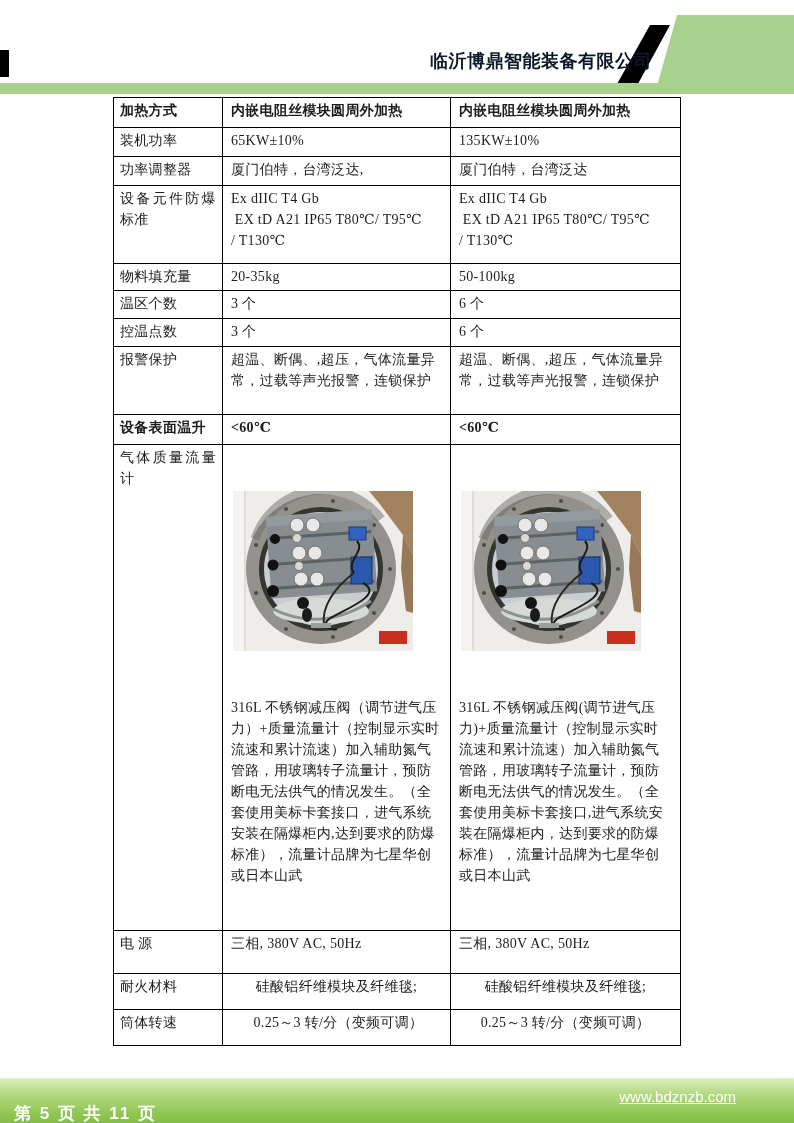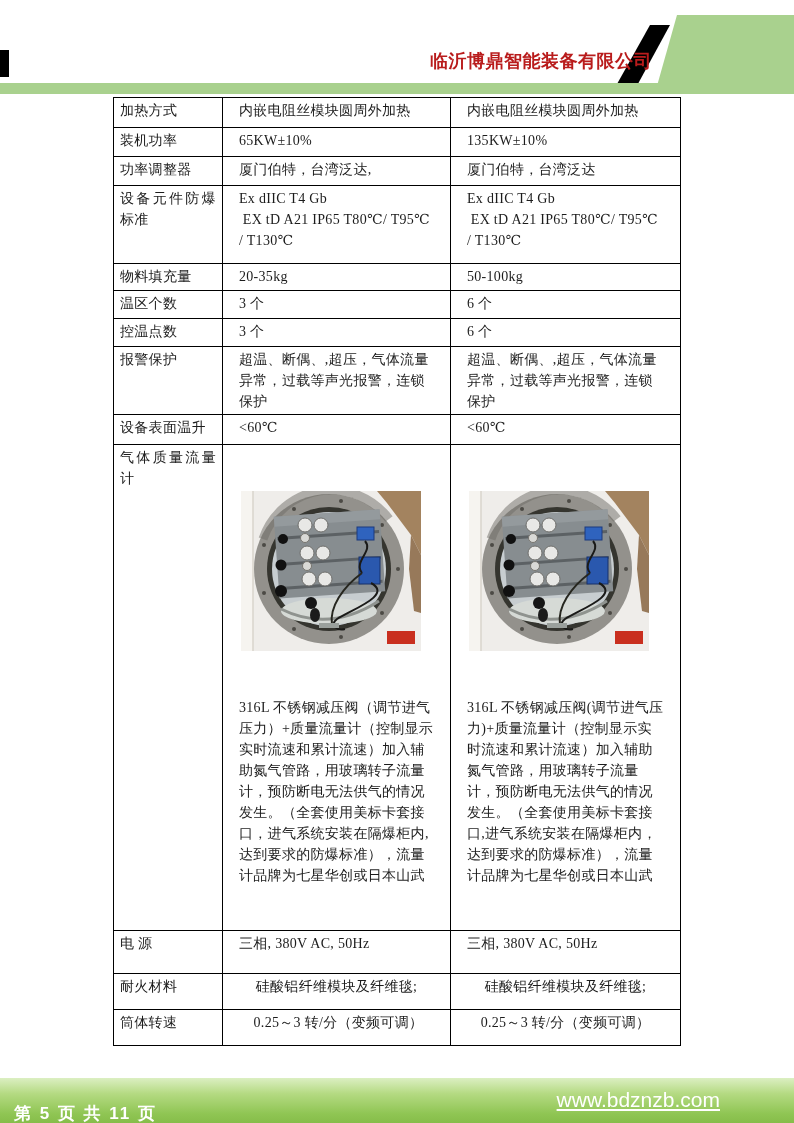--- a/index.html
+++ b/index.html
@@ -9,40 +9,40 @@
   }
   
   .hdr-black-tab{position:absolute;left:0;top:50px;width:9px;height:27px;background:#000;}
   .hdr-band{position:absolute;left:0;top:83px;width:794px;height:11px;background:#a9d18e;}
   .hdr-parallelogram{position:absolute;left:640px;top:15px;width:154px;height:78px;background:#a9d18e;
     clip-path:polygon(37px 0,154px 0,154px 78px,15px 78px);}
   .hdr-slash{position:absolute;left:600px;top:25px;width:80px;height:68px;background:#000;
     clip-path:polygon(50px 0,70px 0,33px 68px,12px 68px);}
   .hdr-company{position:absolute;left:420px;top:49px;width:232px;text-align:right;
     font-family:"Liberation Sans","DejaVu Sans",sans-serif;font-weight:bold;font-size:18px;
-    color:#b91c1c;letter-spacing:.5px;white-space:nowrap;}
+    color:#0f172a;letter-spacing:.5px;white-space:nowrap;}
   
   .spec-table{position:absolute;left:113px;top:97px;width:567px;border-collapse:collapse;
     table-layout:fixed;font-size:14px;line-height:21px;}
   .spec-table td{border:1px solid #000;vertical-align:top;padding:2px 6px;
     white-space:pre-wrap;letter-spacing:.3px;overflow:hidden;}
   .spec-table td.lbl{text-align:justify;text-justify:inter-character;}
-  .spec-table td.val{padding:2px 16px;}
+  .spec-table td.val{padding:2px 8px;}
   col.c-label{width:109px;} col.c-v1{width:228px;} col.c-v2{width:230px;}
-  tr.rh25 td{height:25px;} tr.rh24 td{height:24px;} tr.rh73 td{height:73px;}
+  tr.rh25 td{height:25px;font-weight:bold;} tr.rh24 td{height:24px;} tr.rh73 td{height:73px;}
   tr.rh22 td{height:22px;} tr.rh23 td{height:23px;margin-left:13px;} tr.rh63 td{height:63px;}
   tr.rh376 td{height:376px;} tr.rh38 td{height:38px;} tr.rh46 td{height:46px;}
   tr.rh31 td{height:31px;text-align:center;}
   .photo{display:block;margin:2px 0 4px 2px;}
   
   .footer{position:absolute;left:0;top:1078px;width:794px;height:45px;
     background:linear-gradient(180deg,#dcefc2 0%,#b4da82 35%,#8fc553 80%,#86bd4a 100%);
     font-family:"Liberation Sans","DejaVu Sans",sans-serif;color:#ffffff;}
   .footer .pageinfo{position:absolute;left:14px;top:24px;font-size:17px;font-weight:bold;letter-spacing:2px;}
-  .footer .site{position:absolute;right:74px;top:10px;font-size:21px;color:#ffffff;
+  .footer .site{position:absolute;right:58px;top:10px;font-size:15px;color:#ffffff;
     text-decoration:underline;cursor:pointer;}
 </style>
 </head>
 <body>
 
 <div class="hdr-black-tab"></div>
 <div class="hdr-slash"></div>
 <div class="hdr-parallelogram"></div>
 <div class="hdr-band"></div>
 <div class="hdr-company">临沂博鼎智能装备有限公司</div>

